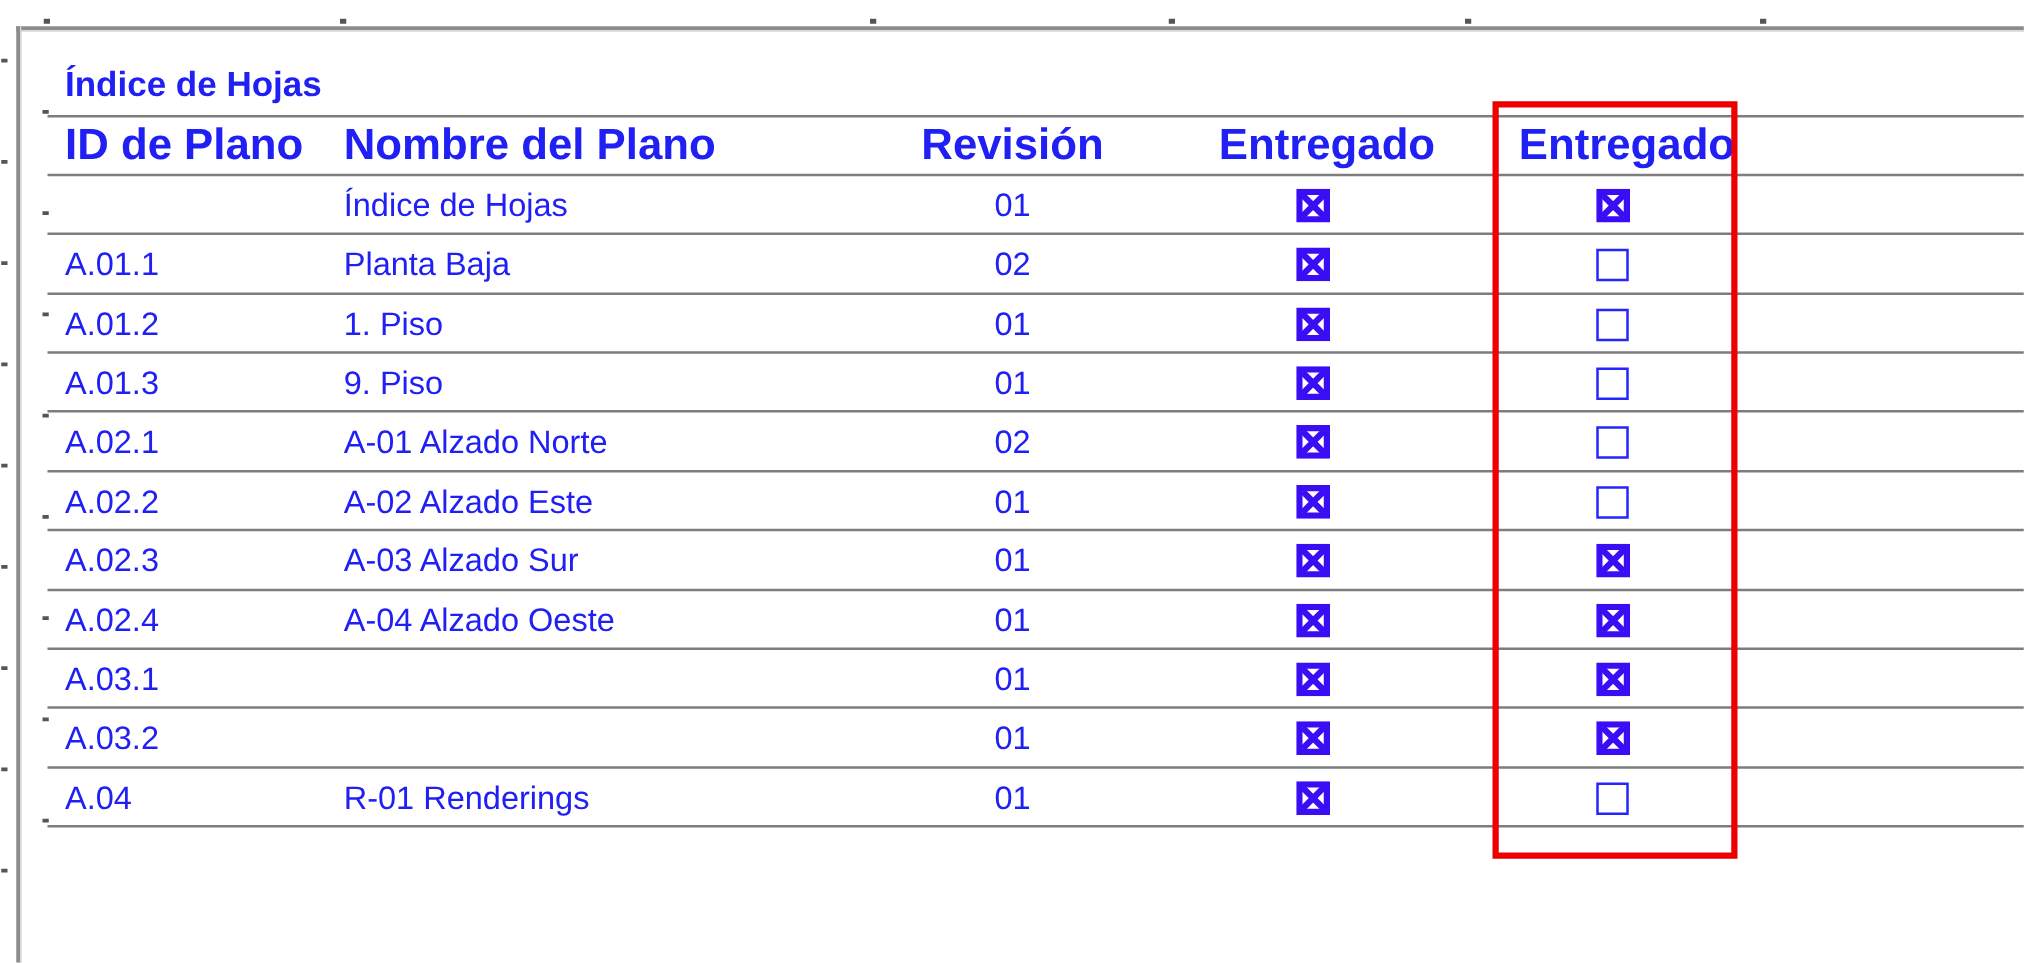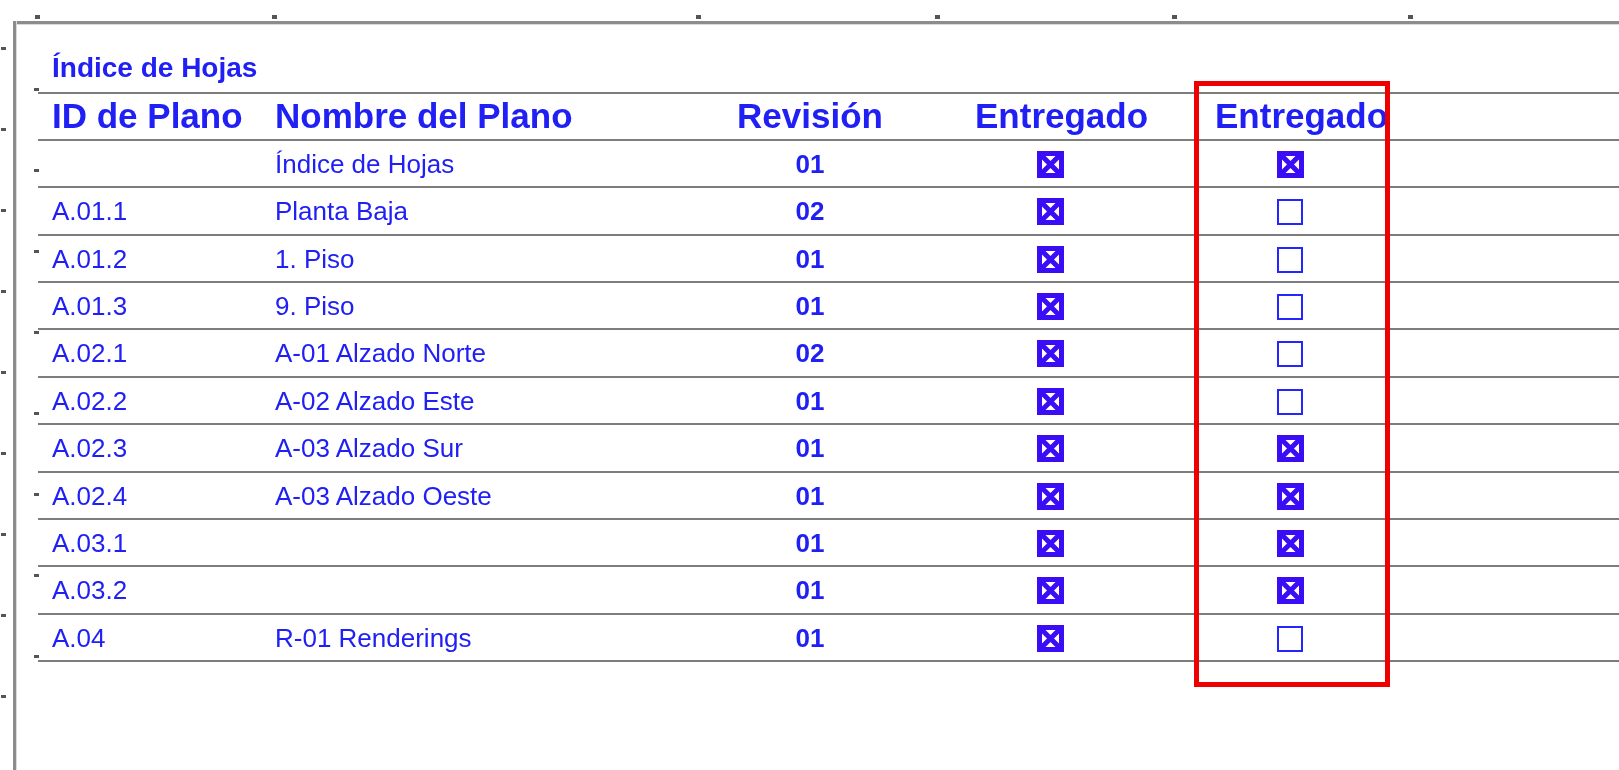--- a/index.html
+++ b/index.html
@@ -18,21 +18,21 @@
   .title{
     position:absolute;left:52px;top:52px;
     font-size:28px;font-weight:bold;color:#2020f5;white-space:nowrap;
   }
   .hline{position:absolute;left:38px;right:0;height:2px;background:#7d7d7d;}
   .trow{position:absolute;left:0;right:0;height:47px;}
   .cell{position:absolute;top:0;height:47px;line-height:47px;color:#2020f5;font-size:26px;white-space:nowrap;}
   .trow.header .cell{font-weight:bold;font-size:35px;}
   .cell.c-id{left:52px;}
   .cell.c-name{left:275px;}
-  .cell.c-rev{left:735px;width:150px;text-align:center;font-weight:bold;}
+  .cell.c-rev{left:735px;width:150px;text-align:center;}
   .cell.c-ent{left:975px;width:150px;display:flex;align-items:center;justify-content:center;}
   .cell.c-pub{left:1215px;width:150px;display:flex;align-items:center;justify-content:center;}
   .trow.header .cell.c-ent,
   .trow.header .cell.c-pub{display:block;text-align:center;}
   
   .cb{display:inline-block;line-height:0;}
   .cb.checked svg{display:block;}
   .cb.unchecked{width:22px;height:22px;border:2px solid #2525ff;background:#ffffff;}
   
   .highlight-rect{
@@ -222,21 +222,21 @@
         <svg width="27" height="27" viewBox="0 0 27 27">
           <rect x="0" y="0" width="27" height="27" fill="#3a0df4"></rect>
           <rect x="5" y="5" width="17" height="17" fill="#ffffff"></rect>
           <path d="M5 5 L22 22 M22 5 L5 22" stroke="#3a0df4" stroke-width="5"></path>
         </svg>
       </span>
     </span>
 </div>
 <div class="trow" style="top:473px;">
   <span class="cell c-id">A.02.4</span>
-  <span class="cell c-name">A-03 Alzado Oeste</span>
+  <span class="cell c-name">A-04 Alzado Oeste</span>
   <span class="cell c-rev">01</span>
   <span class="cell c-ent">
       <span class="cb checked">
         <svg width="27" height="27" viewBox="0 0 27 27">
           <rect x="0" y="0" width="27" height="27" fill="#3a0df4"></rect>
           <rect x="5" y="5" width="17" height="17" fill="#ffffff"></rect>
           <path d="M5 5 L22 22 M22 5 L5 22" stroke="#3a0df4" stroke-width="5"></path>
         </svg>
       </span>
     </span>

